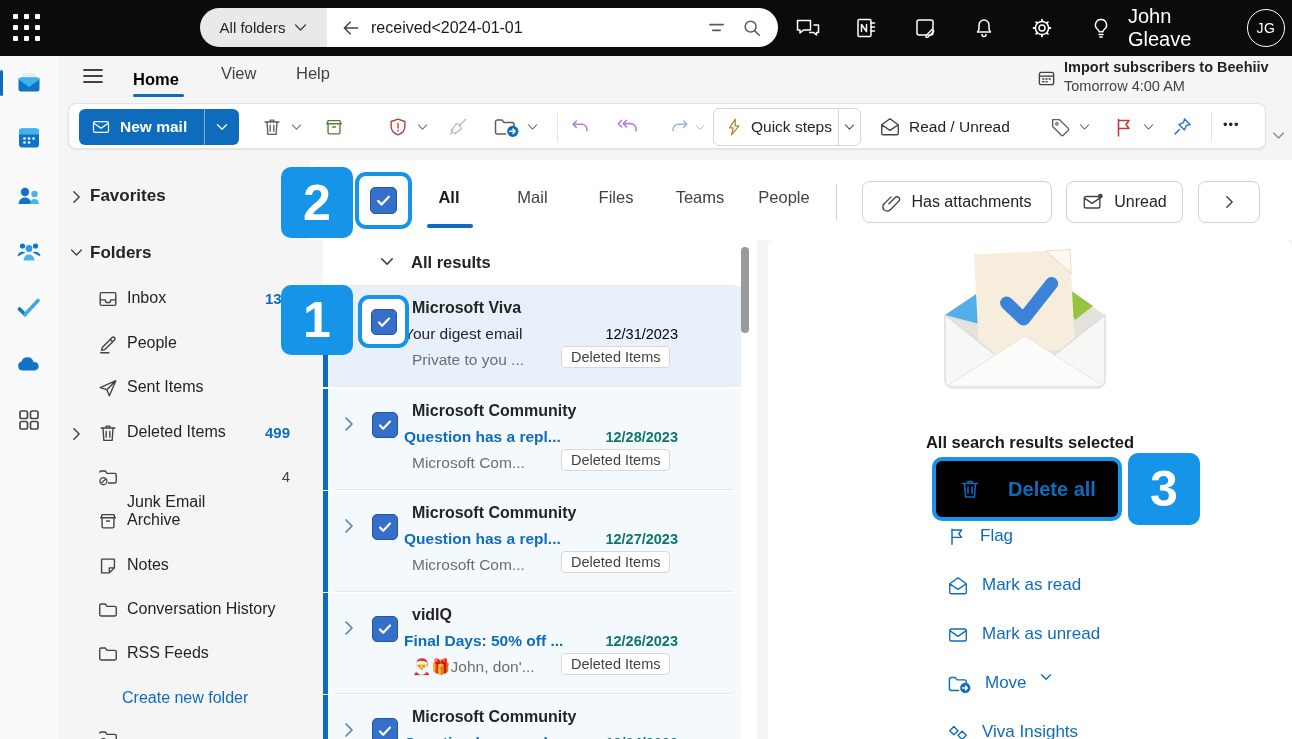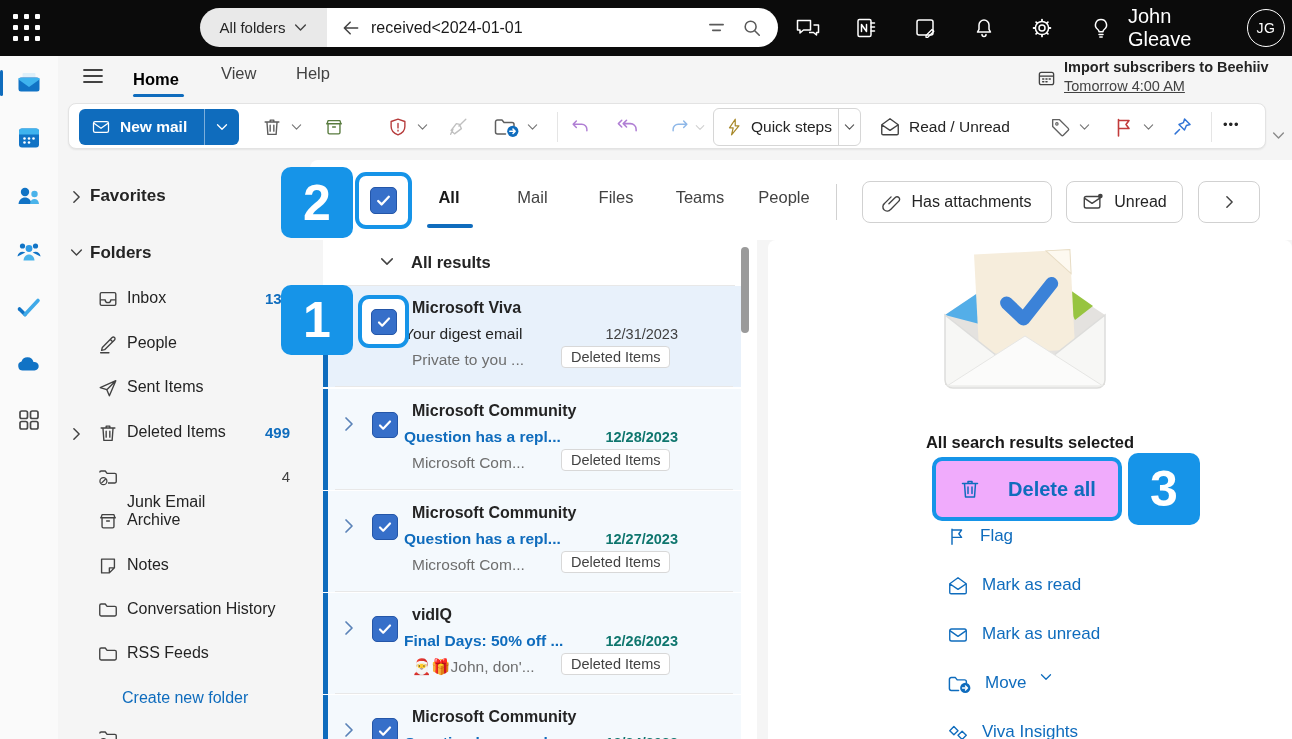--- a/index.html
+++ b/index.html
@@ -22,21 +22,21 @@
   
   .rail { position:absolute; left:0; top:56px; width:58px; height:683px; background:#fafafa; }
   .rail .app { position:absolute; left:16px; width:26px; height:26px; cursor:pointer; }
   .rail-indicator { position:absolute; left:0; width:3px; height:26px; background:#0f6cbd; border-radius:2px; }
 
   
   .tab { position:absolute; top:64px; font-size:16.5px; color:#424242; cursor:pointer; }
   .tab.active { color:#000000; font-weight:bold;margin-top:6px; }
   .tab-underline { position:absolute; top:94px; height:3px; background:#0f6cbd; border-radius:2px; }
   .reminder-title { position:absolute; left:1064px; top:59px; font-size:14.5px; font-weight:bold; color:#242424; }
-  .reminder-time  { position:absolute; left:1064px; top:78px; font-size:14.5px; color:#424242;text-decoration:underline; }
+  .reminder-time  { position:absolute; left:1064px; top:78px; font-size:14.5px; color:#424242; }
 
   .toolcard { position:absolute; left:68px; top:103px; width:1198px; height:46px; background:#fff; border:1px solid #e3e3e3; border-radius:8px; box-shadow:0 1px 2px rgba(0,0,0,.07); }
   .toolcard > * { position:absolute; }
   .newmail { left:10px; top:5px; width:160px; height:36px; background:#0f6cbd; border-radius:6px; color:#fff; display:flex; align-items:center; cursor:pointer; }
   .newmail .lbl { font-size:15.5px; font-weight:600; margin-left:9px; }
   .nm-split { position:absolute; right:0; top:0; width:35px; height:36px; border-left:1px solid rgba(255,255,255,.45); display:flex; align-items:center; justify-content:center; }
   .ticon { display:flex; align-items:center; justify-content:center; cursor:pointer; }
   .vsep { width:1px; height:30px; background:#e5e5e5; top:8px; }
   .qsteps { left:644px; top:4px; width:148px; height:38px; border:1px solid #d6d6d6; border-radius:6px; display:flex; align-items:center; cursor:pointer; }
   .qsteps .lbl { font-size:15.5px; color:#242424; margin-left:8px; }
@@ -63,35 +63,35 @@
   .scroll-thumb { position:absolute; left:741px; top:247px; width:8px; height:86px; background:#9a9a9a; border-radius:4px; cursor:pointer; }
   .mrow { position:absolute; left:323px; width:418px; height:101px; cursor:pointer; }
   .mrow .bar { position:absolute; left:0; top:0; width:5px; height:100%; background:#0f6cbd; }
   .mrow .sep { position:absolute; left:12px; right:8px; bottom:0; height:1px; background:#e8e8e8; }
   .sender { position:absolute; left:89px; top:13px; font-size:16px; font-weight:600; color:#242424; white-space:nowrap; }
   .subject { position:absolute; left:81px; top:39px; font-size:15.5px; white-space:nowrap; }
   .subject.unread { color:#0f6cbd; font-weight:bold; }
   .subject.read { color:#242424; }
   .mdate { position:absolute; left:245px; top:40px; width:110px; text-align:right; font-size:14.5px; }
   .mdate.unread { color:#0f766e; font-weight:600; }
-  .mdate.read { color:#404040; }
+  .mdate.read { color:#000000; }
   .preview { position:absolute; left:89px; top:65px; width:146px; font-size:15.5px; color:#6e6e6e; white-space:nowrap; overflow:hidden; }
   .fbadge { position:absolute; left:238px; top:60px; border:1px solid #d8d8d8; border-radius:4px; background:#fff; padding:2px 9px; font-size:14.5px; color:#424242; white-space:nowrap; }
   .rowchev { position:absolute; left:21px; top:27px; color:#5b83b8; }
   .cb { width:26px; height:26px; background:#366fc9; border:1.5px solid #2456a8; border-radius:5px; display:flex; align-items:center; justify-content:center; cursor:pointer; }
 
   
   .readpane { position:absolute; left:768px; top:240px; width:524px; height:499px; background:#fff; border-radius:8px 8px 0 0; }
   .status-line { position:absolute; left:768px; top:433px; width:524px; text-align:center; font-size:16.5px; font-weight:600; color:#1a1a1a; }
   .action { position:absolute; display:flex; align-items:flex-start; gap:13px; color:#0f6cbd; font-size:17px; cursor:pointer; }
 
   
   .ann-badge { position:absolute; background:#1694e8; border-radius:10px; color:#fff; font-weight:bold; font-size:50px; display:flex; align-items:center; justify-content:center; z-index:40; }
   .ann-box { position:absolute; border:4px solid #1694e8; border-radius:11px; background:#fff; display:flex; align-items:center; justify-content:center; z-index:30; }
-  .delall-box { position:absolute; left:932px; top:457px; width:190px; height:64px; border:4px solid #1694e8; border-radius:10px; background:#f0abfc; display:flex; align-items:center; justify-content:center; gap:26px; z-index:30; cursor:pointer; }
+  .delall-box { position:absolute; left:932px; top:457px; width:190px; height:64px; border:4px solid #1694e8; border-radius:10px; background:#000000; display:flex; align-items:center; justify-content:center; gap:26px; z-index:30; cursor:pointer; }
   .delall-box .lbl { color:#0f6cbd; font-size:20px; font-weight:bold; }
 </style>
 </head>
 <body>
 
 <svg width="0" height="0" style="position:absolute">
   <defs>
     <symbol id="i-chevr" viewBox="0 0 10 16">
         <path d="M2 2l6 6-6 6" fill="none" stroke="currentColor" stroke-width="1.7" stroke-linecap="round" stroke-linejoin="round"></path>
       </symbol>

